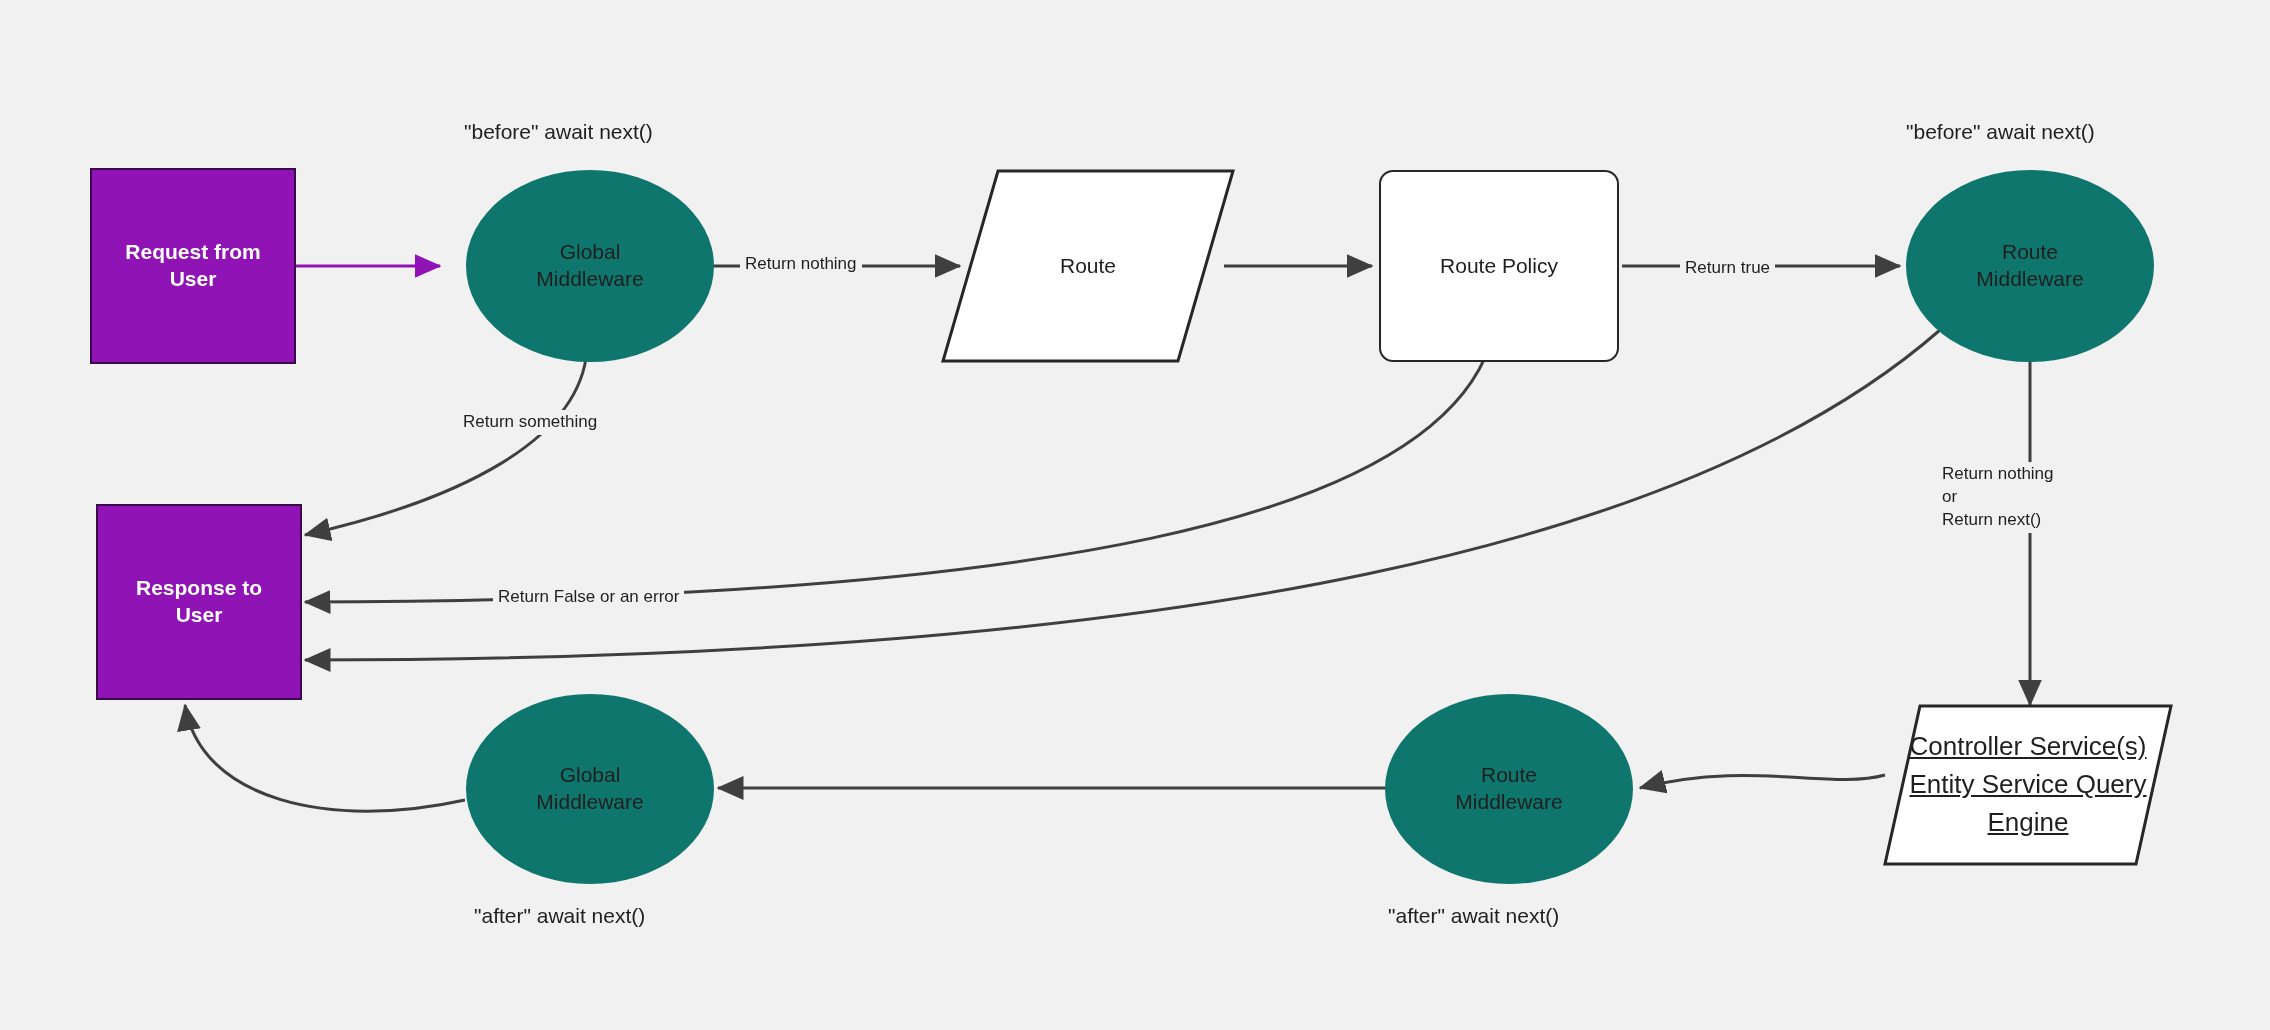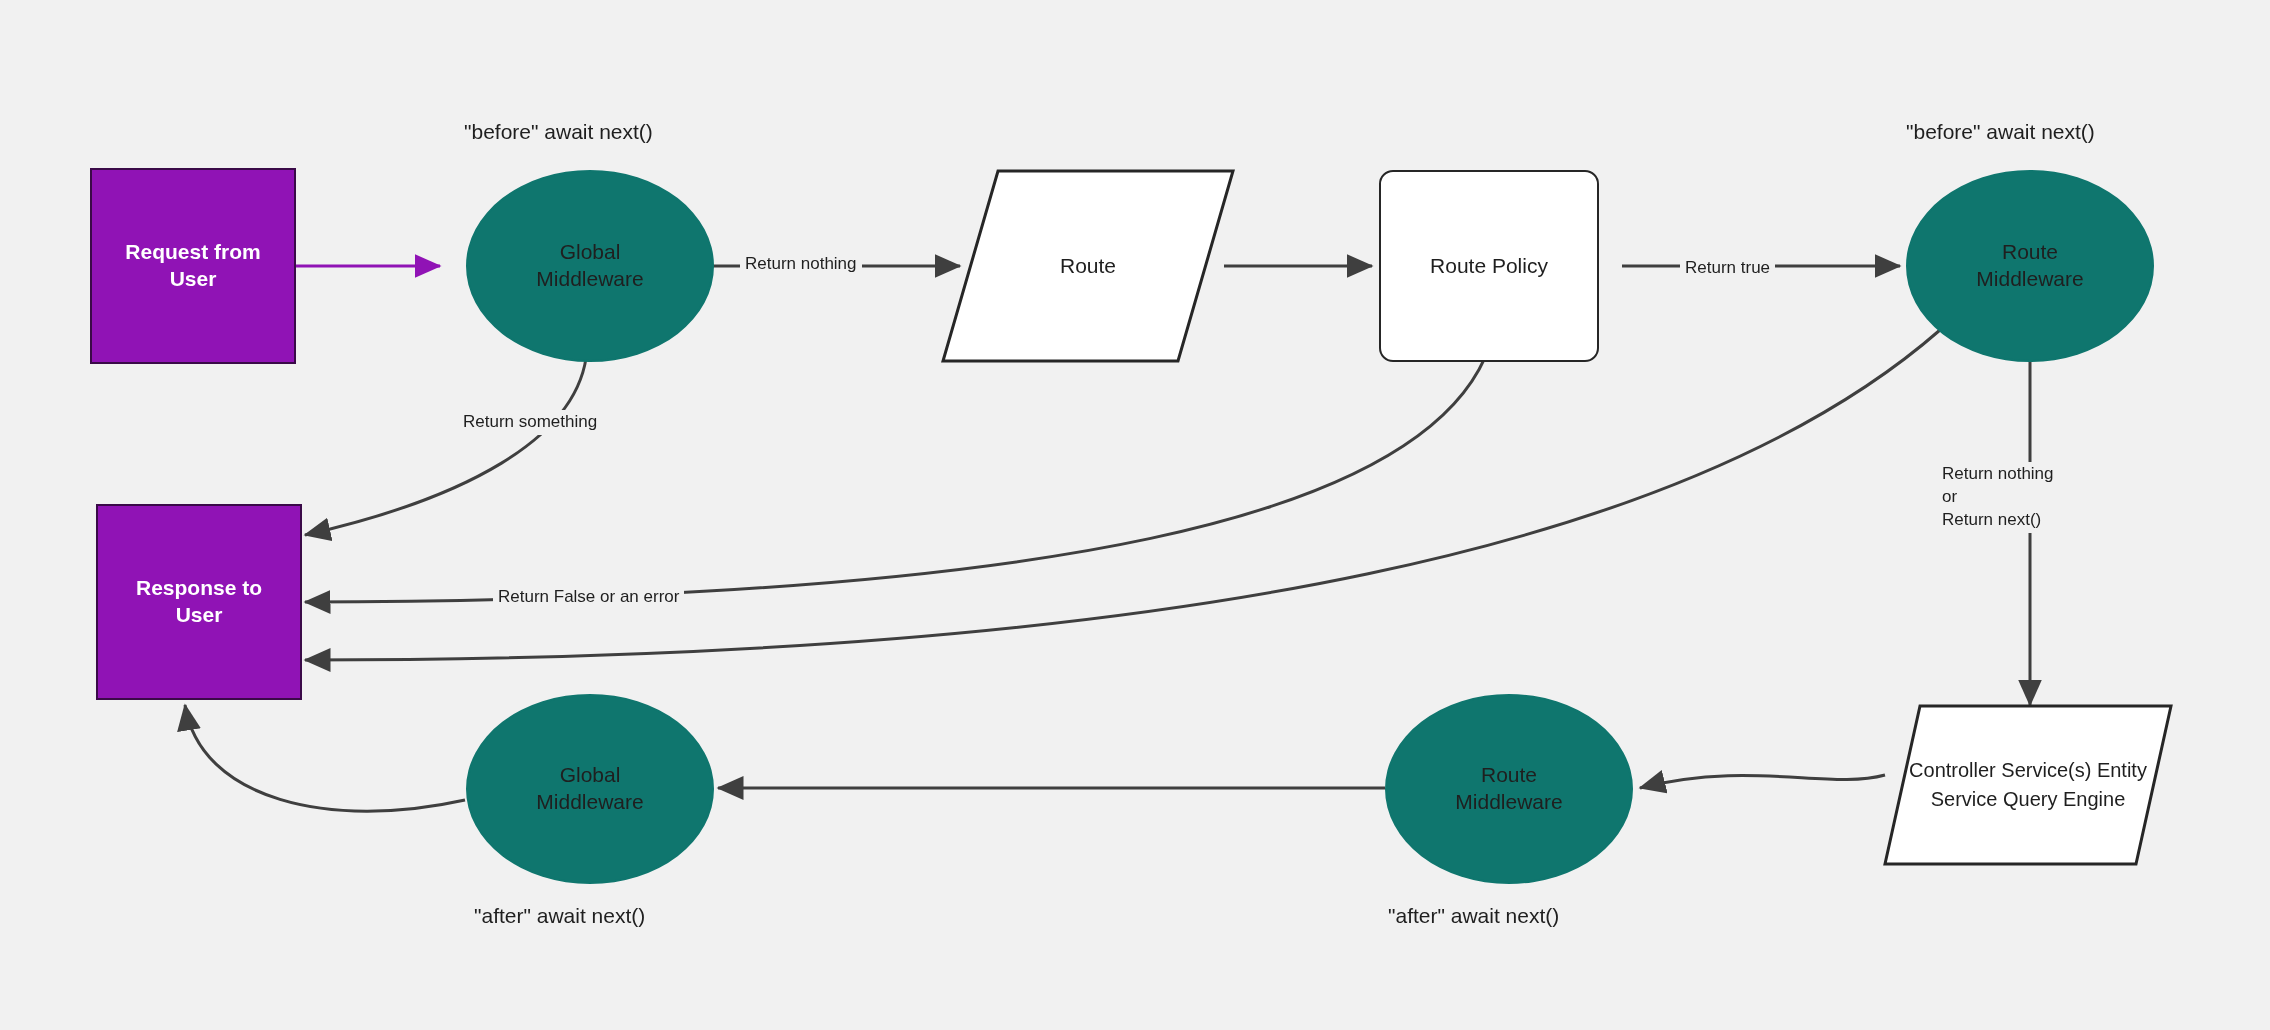--- a/index.html
+++ b/index.html
@@ -70,22 +70,23 @@
     height: 100%;
     display: flex;
     align-items: center;
     justify-content: center;
     text-align: center;
     font-size: 21px;
     color: #1f1f1f;
     line-height: 1.3;
   }
   .para-text.small {
-    font-size: 20px;
+    font-size: 26px;
     line-height: 1.45;
+    text-decoration: underline;
   }
   .elabel {
     position: absolute;
     font-size: 17px;
     color: #1f1f1f;
     background: #f1f1f1;
     padding: 1px 5px;
     white-space: pre-line;
     line-height: 1.35;
     z-index: 4;
@@ -149,21 +150,21 @@
 
   <div class="para-wrap" style="left:940px; top:168px; width:296px; height:196px;">
     <svg width="296" height="196" viewBox="0 0 296 196">
       <polygon points="58,3 293,3 238,193 3,193" fill="#ffffff" stroke="#262626" stroke-width="3"></polygon>
     </svg>
     <div class="para-text">
       <span>Route</span>
     </div>
   </div>
 
-  <div class="node roundrect" style="left:1379px; top:170px; width:220px; height:192px;">
+  <div class="node roundrect" style="left:1379px; top:170px; width:240px; height:192px;">
     <span class="node-label">Route Policy</span>
   </div>
 
   <div class="node ellipse" style="left:1906px; top:170px; width:248px; height:192px;">
     <span class="node-label">Route
 Middleware</span>
   </div>
 
   <div class="node rect-purple" style="left:96px; top:504px; width:206px; height:196px;">
     <span class="node-label">Response to

